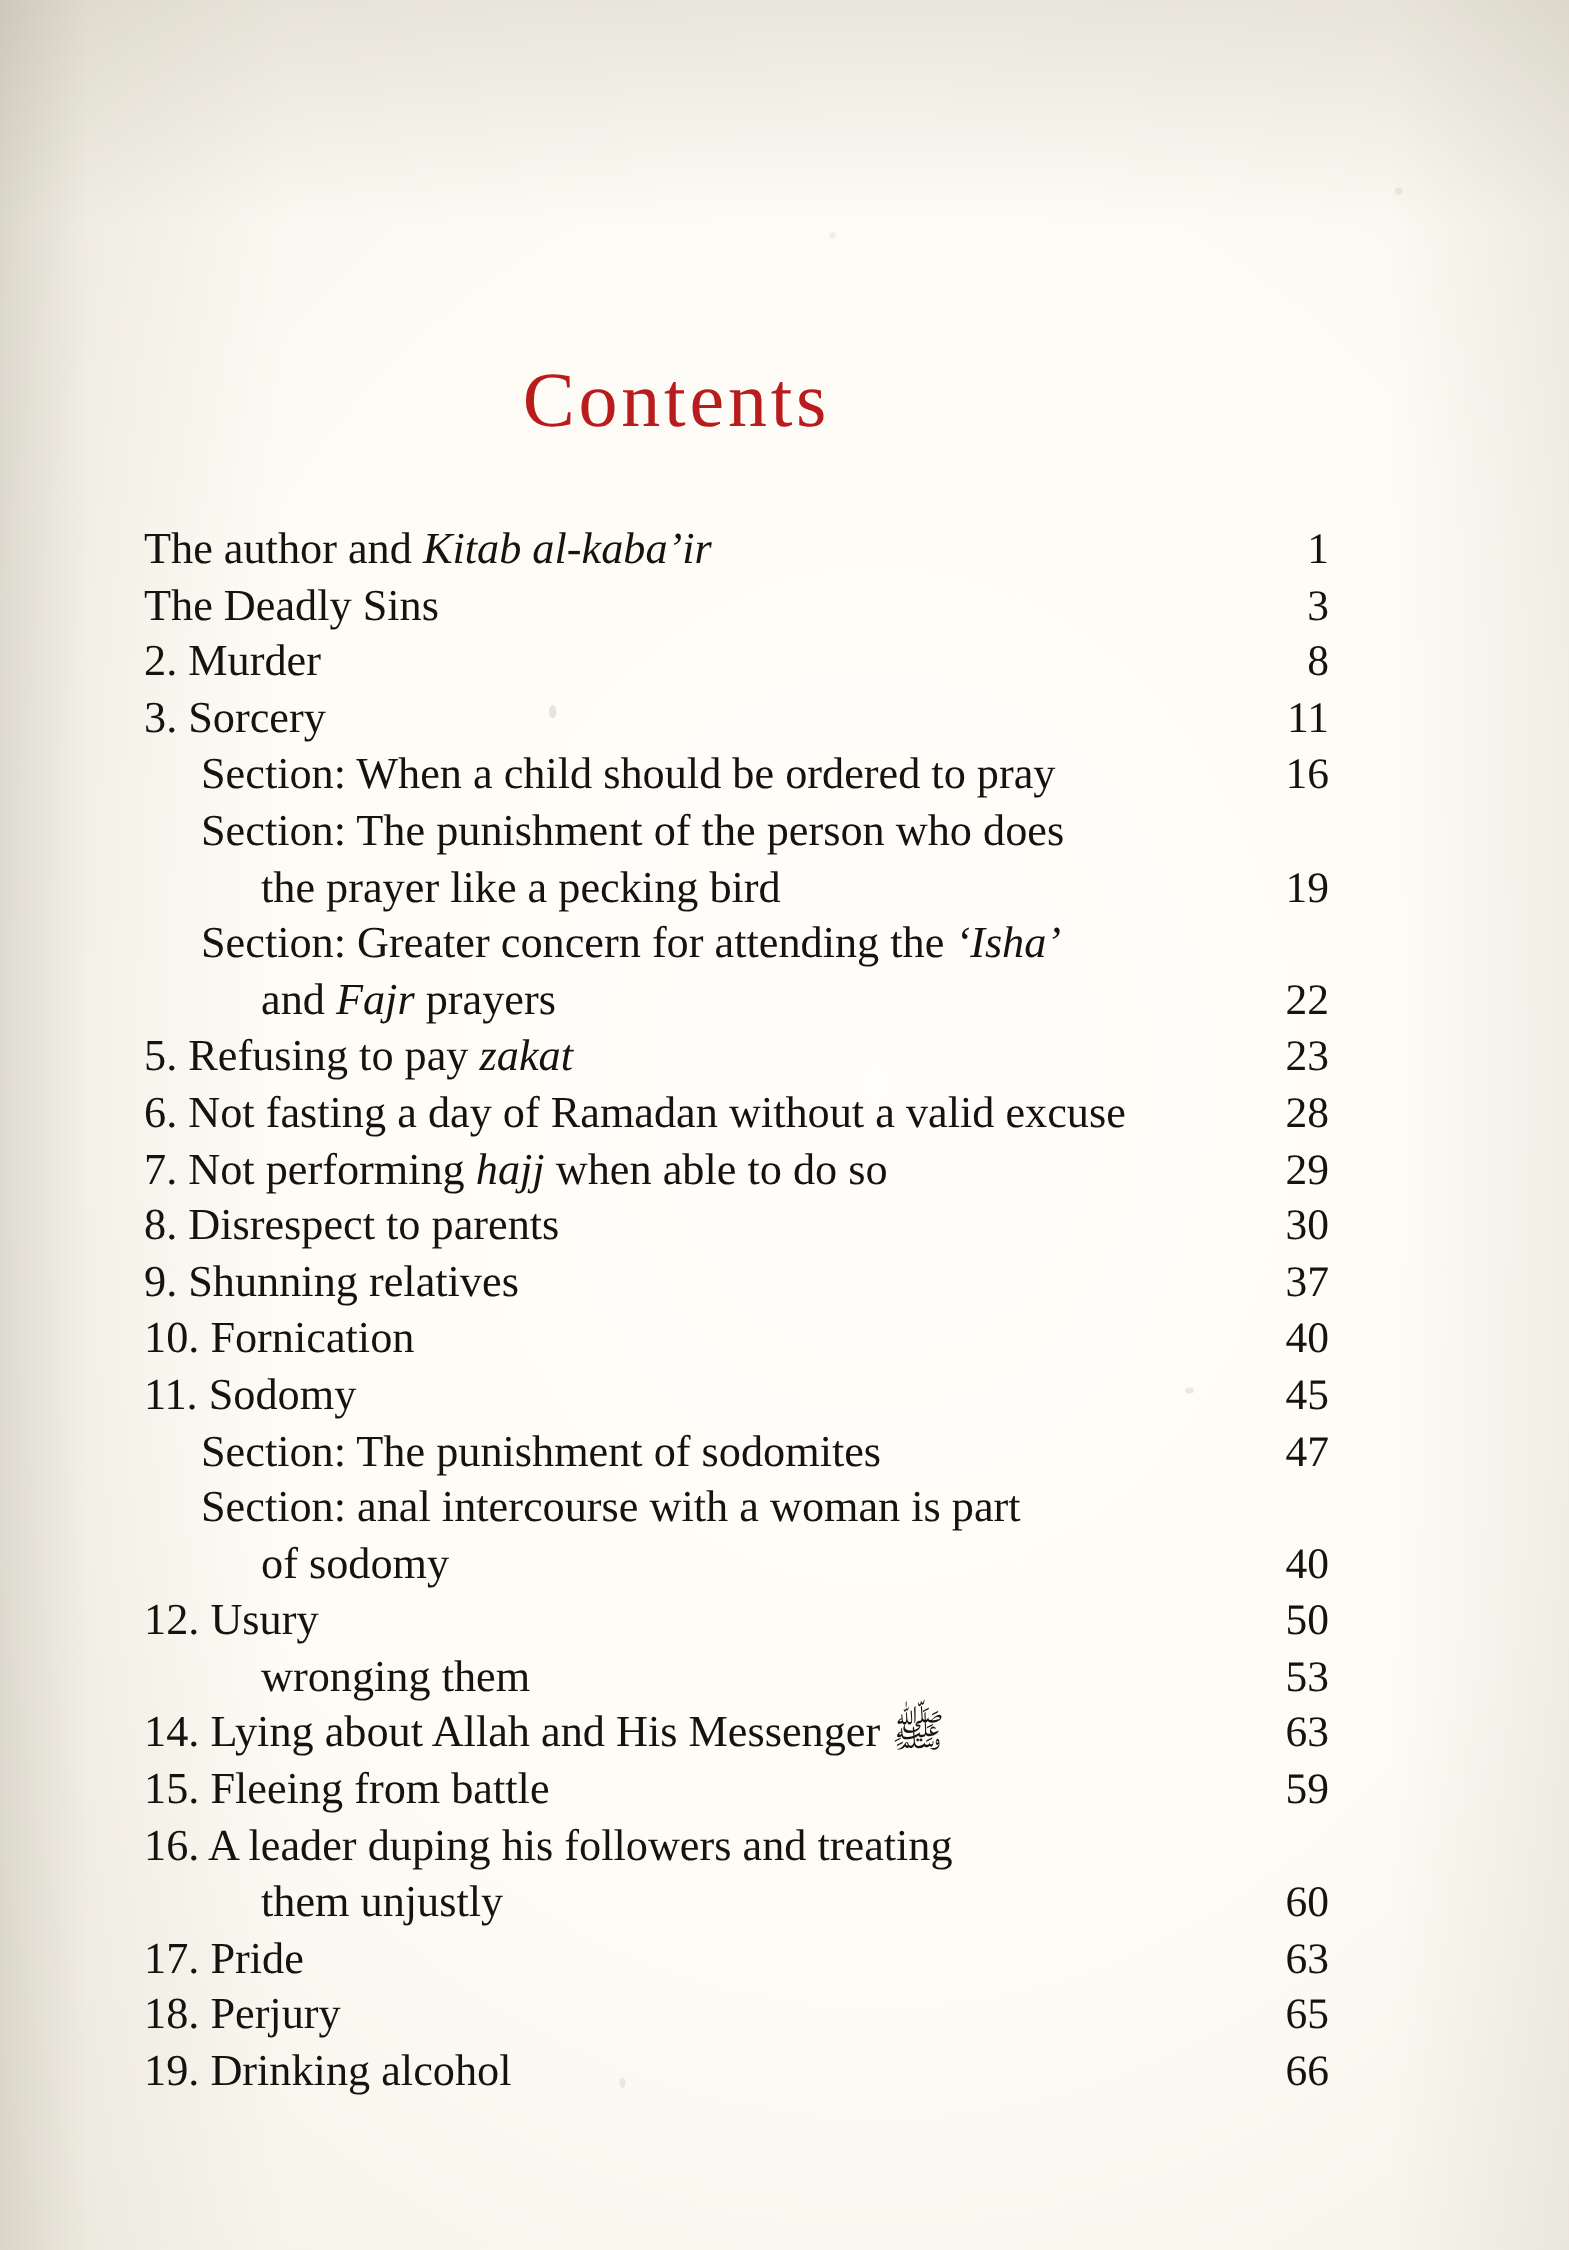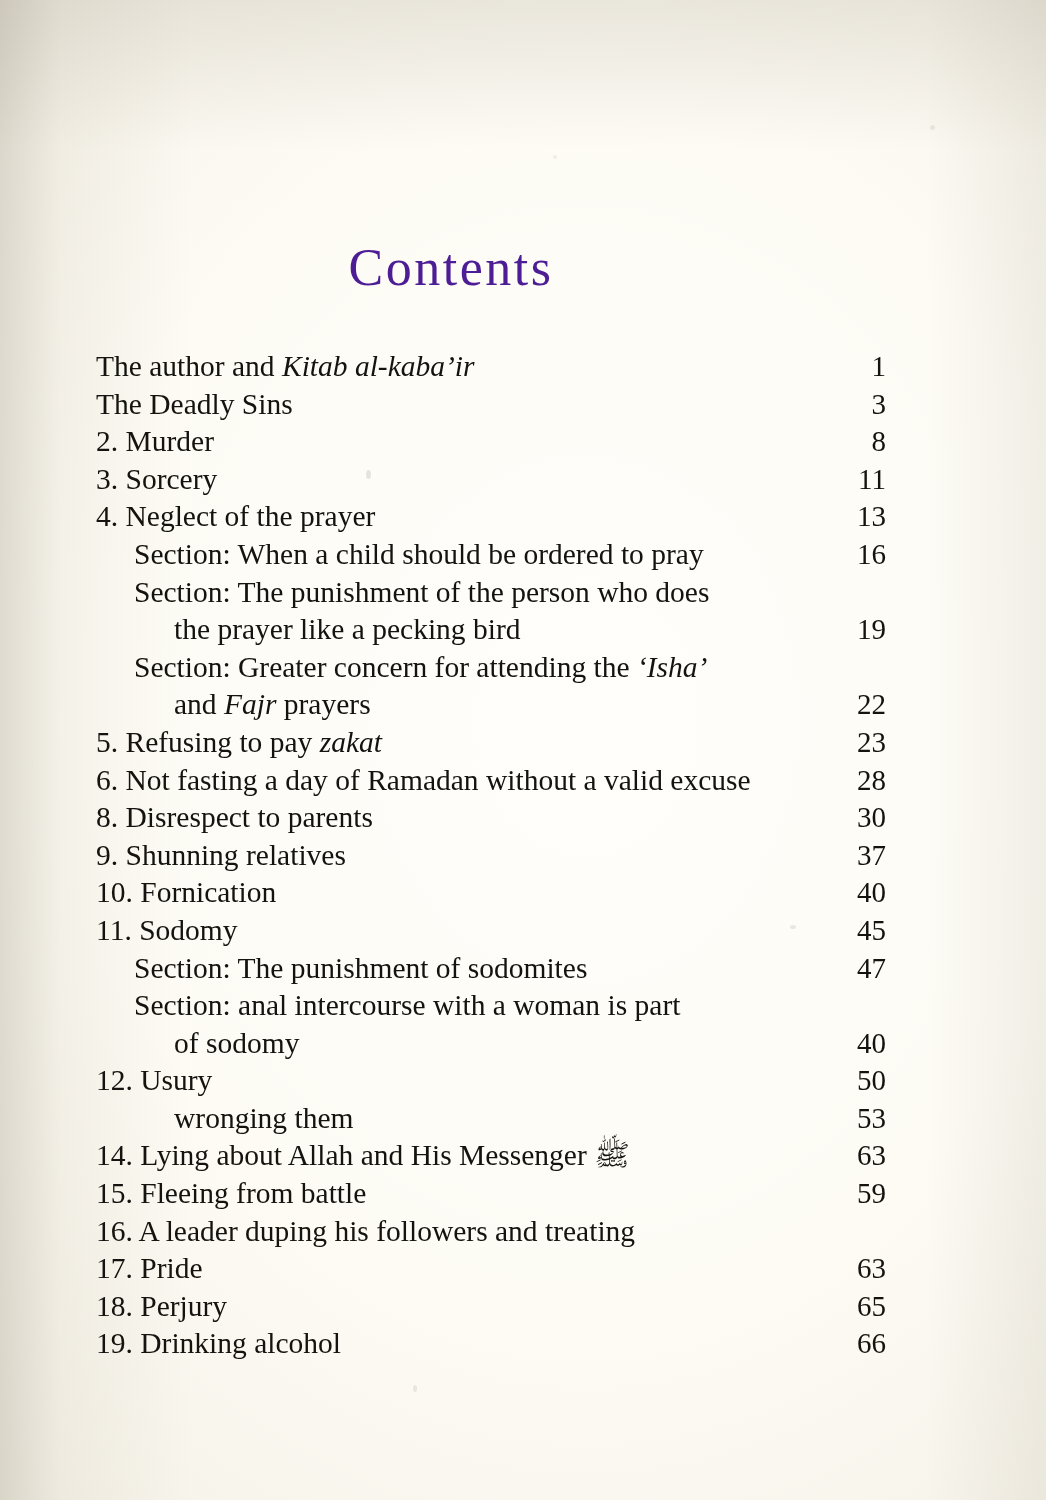--- a/index.html
+++ b/index.html
@@ -32,21 +32,21 @@
     padding: 0;
   }
   .title {
     position: absolute;
     top: 238px;
     left: 0;
     width: 902px;
     text-align: center;
     font-size: 52px;
     letter-spacing: 2.5px;
-    color: #4c1d95;
+    color: #b91c1c;
     font-weight: 400;
   }
   .toc {
     position: absolute;
     top: 348px;
     left: 96px;
     width: 790px;
   }
   .entry {
     position: relative;
@@ -98,24 +98,20 @@
         <div class="page-no">3</div>
       </div>
       <div class="entry">
         <div class="label">2. Murder</div>
         <div class="page-no">8</div>
       </div>
       <div class="entry">
         <div class="label">3. Sorcery</div>
         <div class="page-no">11</div>
       </div>
-      <div class="entry">
-        <div class="label">4. Neglect of the prayer</div>
-        <div class="page-no">13</div>
-      </div>
       <div class="entry indent-1">
         <div class="label">Section: When a child should be ordered to pray</div>
         <div class="page-no">16</div>
       </div>
       <div class="entry indent-1">
         <div class="label">Section: The punishment of the person who does</div>
         <div class="page-no"></div>
       </div>
       <div class="entry cont">
         <div class="label">the prayer like a pecking bird</div>
@@ -131,20 +127,24 @@
       </div>
       <div class="entry">
         <div class="label">5. Refusing to pay <span class="it">zakat</span></div>
         <div class="page-no">23</div>
       </div>
       <div class="entry">
         <div class="label">6. Not fasting a day of Ramadan without a valid excuse</div>
         <div class="page-no">28</div>
       </div>
       <div class="entry">
+        <div class="label">7. Not performing <span class="it">hajj</span> when able to do so</div>
+        <div class="page-no">29</div>
+      </div>
+      <div class="entry">
         <div class="label">8. Disrespect to parents</div>
         <div class="page-no">30</div>
       </div>
       <div class="entry">
         <div class="label">9. Shunning relatives</div>
         <div class="page-no">37</div>
       </div>
       <div class="entry">
         <div class="label">10. Fornication</div>
         <div class="page-no">40</div>
@@ -177,20 +177,24 @@
         <div class="label">14. Lying about Allah and His Messenger ﷺ</div>
         <div class="page-no">63</div>
       </div>
       <div class="entry">
         <div class="label">15. Fleeing from battle</div>
         <div class="page-no">59</div>
       </div>
       <div class="entry">
         <div class="label">16. A leader duping his followers and treating</div>
         <div class="page-no"></div>
+      </div>
+      <div class="entry cont">
+        <div class="label">them unjustly</div>
+        <div class="page-no">60</div>
       </div>
       <div class="entry">
         <div class="label">17. Pride</div>
         <div class="page-no">63</div>
       </div>
       <div class="entry">
         <div class="label">18. Perjury</div>
         <div class="page-no">65</div>
       </div>
       <div class="entry">

